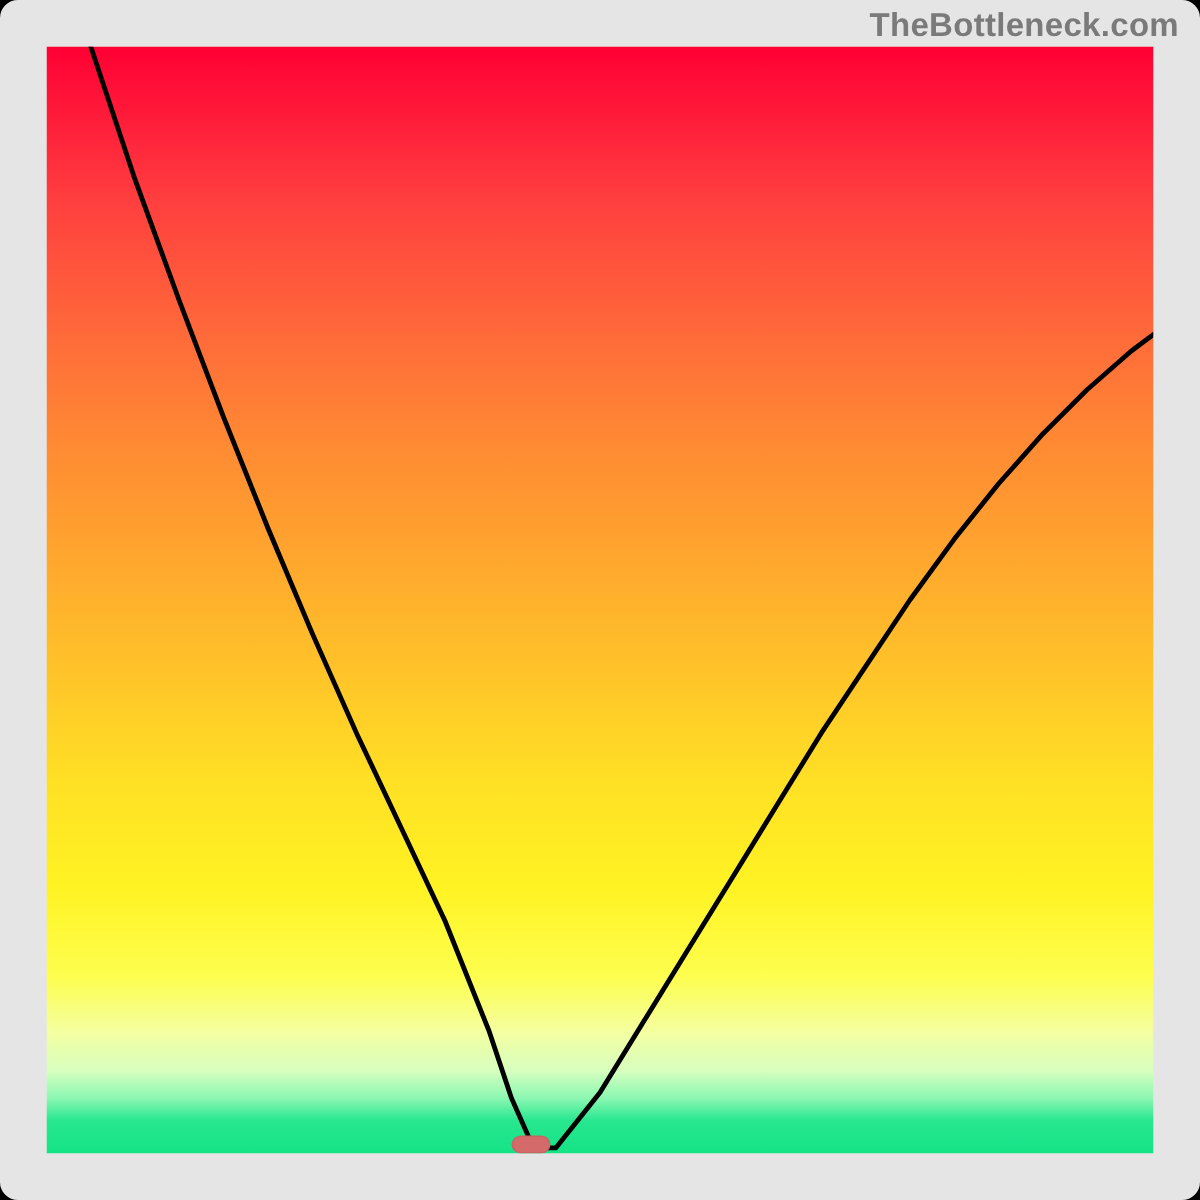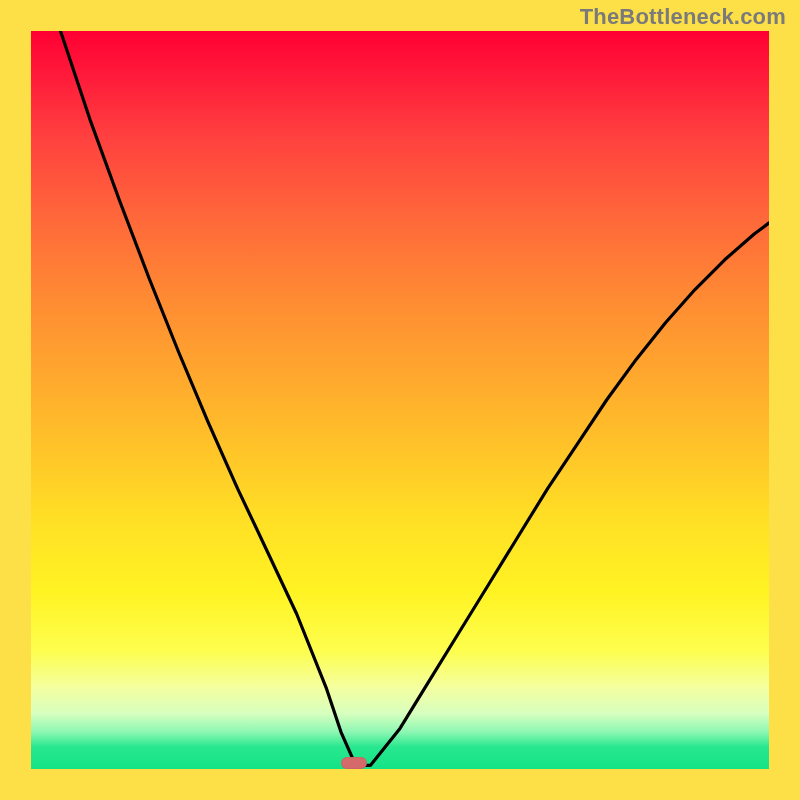--- a/index.html
+++ b/index.html
@@ -8,21 +8,22 @@
     width: 800px;
     height: 800px;
     background: #000;
     overflow: hidden;
     font-family: Arial, Helvetica, sans-serif;
   }
   .frame {
     position: relative;
     width: 800px;
     height: 800px;
-    background: #fde047;
+    background: #e5e5e5;
+    border-radius: 12px;
   }
   .watermark {
     position: absolute;
     top: 4px;
     right: 14px;
     color: #7a7a7a;
     font-size: 22px;
     font-weight: 600;
     letter-spacing: 0.2px;
     z-index: 10;

